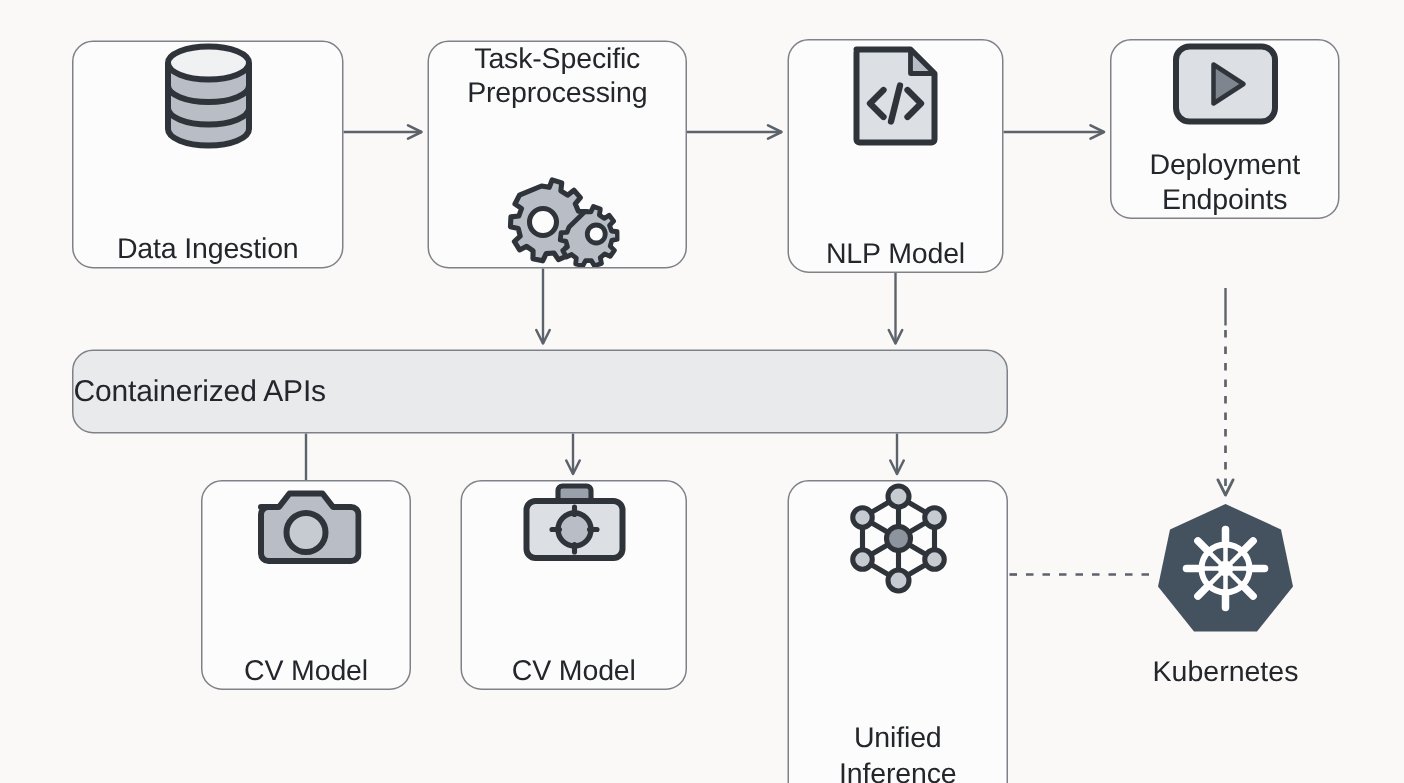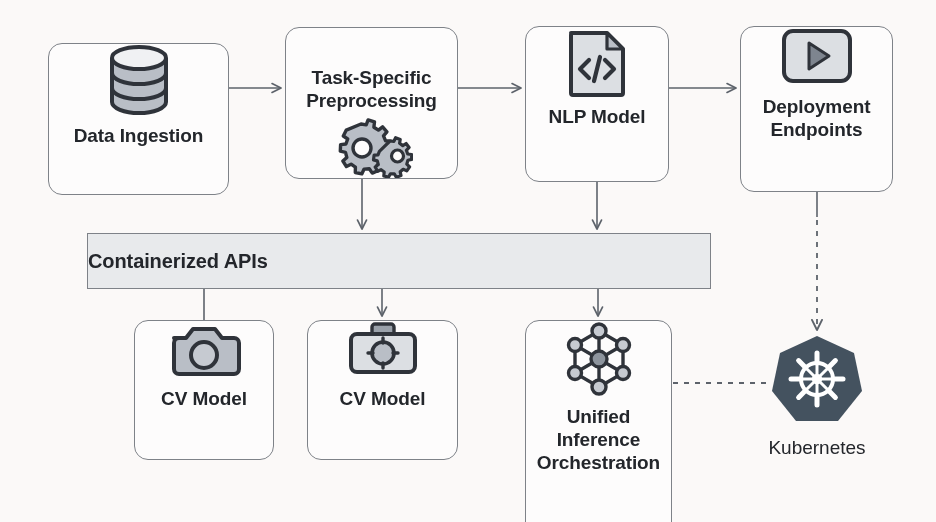--- a/index.html
+++ b/index.html
@@ -17,56 +17,54 @@
   }
   .node {
     position: absolute;
     box-sizing: border-box;
     background: #fdfcfc;
     border: 1.6px solid #7e8288;
     border-radius: 14px;
     display: flex;
     flex-direction: column;
     align-items: center;
-    justify-content: flex-start;
-    font-weight: bold;
+    justify-content: space-between;
   }
   .node .label {
     color: #23262b;
     font-size: 19px;
     line-height: 1.22;
     text-align: center;
     letter-spacing: -0.1px;
     white-space: pre-line;
   }
   .node .icon {
     display: block;
     line-height: 0;
   }
   
-  #node-data-ingestion { left: 48px;  top: 43px;  width: 181px; height: 152px; }
+  #node-data-ingestion { left: 48px;  top: 27px;  width: 181px; height: 152px; }
   #node-data-ingestion .icon { margin-bottom: 8px; }
 
   #node-preprocessing  { left: 285px; top: 27px;  width: 173px; height: 152px;
                          flex-direction: column-reverse; }
   #node-preprocessing .icon { margin-top: 6px; }
 
   #node-nlp-model      { left: 525px; top: 26px;  width: 144px; height: 156px; }
   #node-nlp-model .icon { margin-bottom: 6px; }
 
-  #node-deployment     { left: 740px; top: 26px;  width: 153px; height: 166px; }
+  #node-deployment     { left: 740px; top: 26px;  width: 153px; height: 120px; }
   #node-deployment .icon { margin-bottom: 10px; }
 
   #node-containerized-apis {
     left: 48px; top: 233px; width: 624px; height: 56px;
     background: #e8eaec;
     border: 1.6px solid #7e8288;
-    border-radius: 0;
+    border-radius: 14px;
     flex-direction: row;
-    margin-left: 39px;
   }
   #node-containerized-apis .label { font-size: 20px; }
 
   #node-cv-model-1 { left: 134px; top: 320px; width: 140px; height: 140px; }
   #node-cv-model-1 .icon { margin-bottom: 8px; }
 
   #node-cv-model-2 { left: 307px; top: 320px; width: 151px; height: 140px; }
   #node-cv-model-2 .icon { margin-bottom: 8px; }
 
   #node-unified-inference { left: 525px; top: 320px; width: 147px; height: 232px; }

